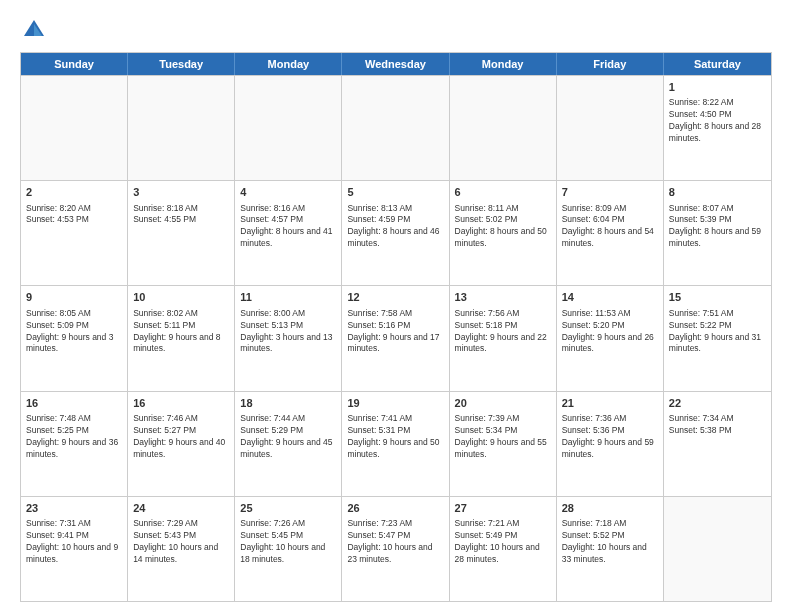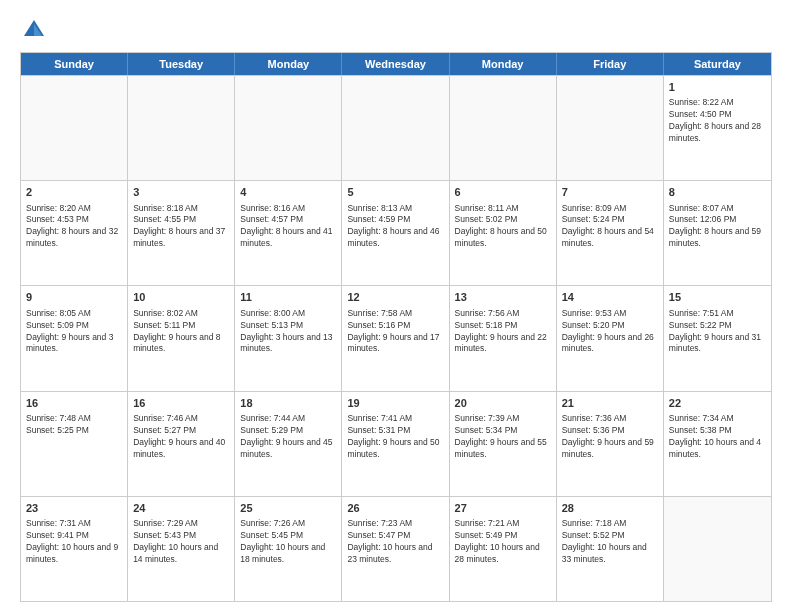--- a/index.html
+++ b/index.html
@@ -143,45 +143,45 @@
     <div class="cal-row">
           <div class="cal-cell empty"></div>
           <div class="cal-cell empty"></div>
           <div class="cal-cell empty"></div>
           <div class="cal-cell empty"></div>
           <div class="cal-cell empty"></div>
           <div class="cal-cell empty"></div>
           <div class="cal-cell"><span class="day-num">1</span><span>Sunrise: 8:22 AM</span><br><span>Sunset: 4:50 PM</span><br><span>Daylight: 8 hours and 28 minutes.</span><br></div>
         </div>
         <div class="cal-row">
-          <div class="cal-cell"><span class="day-num">2</span><span>Sunrise: 8:20 AM</span><br><span>Sunset: 4:53 PM</span><br><span>Daylight: 8 hours and 32 minutes.</span><br></div>
-          <div class="cal-cell"><span class="day-num">3</span><span>Sunrise: 8:18 AM</span><br><span>Sunset: 4:55 PM</span><br><span>Daylight: 8 hours and 37 minutes.</span><br></div>
+          <div class="cal-cell"><span class="day-num">2</span><span>Sunrise: 8:20 AM</span><br><span>Sunset: 4:53 PM</span><br><br></div>
+          <div class="cal-cell"><span class="day-num">3</span><span>Sunrise: 8:18 AM</span><br><span>Sunset: 4:55 PM</span><br><br></div>
           <div class="cal-cell"><span class="day-num">4</span><span>Sunrise: 8:16 AM</span><br><span>Sunset: 4:57 PM</span><br><span>Daylight: 8 hours and 41 minutes.</span><br></div>
           <div class="cal-cell"><span class="day-num">5</span><span>Sunrise: 8:13 AM</span><br><span>Sunset: 4:59 PM</span><br><span>Daylight: 8 hours and 46 minutes.</span><br></div>
           <div class="cal-cell"><span class="day-num">6</span><span>Sunrise: 8:11 AM</span><br><span>Sunset: 5:02 PM</span><br><span>Daylight: 8 hours and 50 minutes.</span><br></div>
-          <div class="cal-cell"><span class="day-num">7</span><span>Sunrise: 8:09 AM</span><br><span>Sunset: 5:24 PM</span><br><span>Daylight: 8 hours and 54 minutes.</span><br></div>
-          <div class="cal-cell"><span class="day-num">8</span><span>Sunrise: 8:07 AM</span><br><span>Sunset: 12:06 PM</span><br><span>Daylight: 8 hours and 59 minutes.</span><br></div>
+          <div class="cal-cell"><span class="day-num">7</span><span>Sunrise: 8:09 AM</span><br><span>Sunset: 6:04 PM</span><br><span>Daylight: 8 hours and 54 minutes.</span><br></div>
+          <div class="cal-cell"><span class="day-num">8</span><span>Sunrise: 8:07 AM</span><br><span>Sunset: 5:39 PM</span><br><span>Daylight: 8 hours and 59 minutes.</span><br></div>
         </div>
         <div class="cal-row">
           <div class="cal-cell"><span class="day-num">9</span><span>Sunrise: 8:05 AM</span><br><span>Sunset: 5:09 PM</span><br><span>Daylight: 9 hours and 3 minutes.</span><br></div>
           <div class="cal-cell"><span class="day-num">10</span><span>Sunrise: 8:02 AM</span><br><span>Sunset: 5:11 PM</span><br><span>Daylight: 9 hours and 8 minutes.</span><br></div>
           <div class="cal-cell"><span class="day-num">11</span><span>Sunrise: 8:00 AM</span><br><span>Sunset: 5:13 PM</span><br><span>Daylight: 3 hours and 13 minutes.</span><br></div>
           <div class="cal-cell"><span class="day-num">12</span><span>Sunrise: 7:58 AM</span><br><span>Sunset: 5:16 PM</span><br><span>Daylight: 9 hours and 17 minutes.</span><br></div>
           <div class="cal-cell"><span class="day-num">13</span><span>Sunrise: 7:56 AM</span><br><span>Sunset: 5:18 PM</span><br><span>Daylight: 9 hours and 22 minutes.</span><br></div>
-          <div class="cal-cell"><span class="day-num">14</span><span>Sunrise: 9:53 AM</span><br><span>Sunset: 5:20 PM</span><br><span>Daylight: 9 hours and 26 minutes.</span><br></div>
+          <div class="cal-cell"><span class="day-num">14</span><span>Sunrise: 11:53 AM</span><br><span>Sunset: 5:20 PM</span><br><span>Daylight: 9 hours and 26 minutes.</span><br></div>
           <div class="cal-cell"><span class="day-num">15</span><span>Sunrise: 7:51 AM</span><br><span>Sunset: 5:22 PM</span><br><span>Daylight: 9 hours and 31 minutes.</span><br></div>
         </div>
         <div class="cal-row">
-          <div class="cal-cell"><span class="day-num">16</span><span>Sunrise: 7:48 AM</span><br><span>Sunset: 5:25 PM</span><br><br></div>
+          <div class="cal-cell"><span class="day-num">16</span><span>Sunrise: 7:48 AM</span><br><span>Sunset: 5:25 PM</span><br><span>Daylight: 9 hours and 36 minutes.</span><br></div>
           <div class="cal-cell"><span class="day-num">16</span><span>Sunrise: 7:46 AM</span><br><span>Sunset: 5:27 PM</span><br><span>Daylight: 9 hours and 40 minutes.</span><br></div>
           <div class="cal-cell"><span class="day-num">18</span><span>Sunrise: 7:44 AM</span><br><span>Sunset: 5:29 PM</span><br><span>Daylight: 9 hours and 45 minutes.</span><br></div>
           <div class="cal-cell"><span class="day-num">19</span><span>Sunrise: 7:41 AM</span><br><span>Sunset: 5:31 PM</span><br><span>Daylight: 9 hours and 50 minutes.</span><br></div>
           <div class="cal-cell"><span class="day-num">20</span><span>Sunrise: 7:39 AM</span><br><span>Sunset: 5:34 PM</span><br><span>Daylight: 9 hours and 55 minutes.</span><br></div>
           <div class="cal-cell"><span class="day-num">21</span><span>Sunrise: 7:36 AM</span><br><span>Sunset: 5:36 PM</span><br><span>Daylight: 9 hours and 59 minutes.</span><br></div>
-          <div class="cal-cell"><span class="day-num">22</span><span>Sunrise: 7:34 AM</span><br><span>Sunset: 5:38 PM</span><br><span>Daylight: 10 hours and 4 minutes.</span><br></div>
+          <div class="cal-cell"><span class="day-num">22</span><span>Sunrise: 7:34 AM</span><br><span>Sunset: 5:38 PM</span><br><br></div>
         </div>
         <div class="cal-row">
           <div class="cal-cell"><span class="day-num">23</span><span>Sunrise: 7:31 AM</span><br><span>Sunset: 9:41 PM</span><br><span>Daylight: 10 hours and 9 minutes.</span><br></div>
           <div class="cal-cell"><span class="day-num">24</span><span>Sunrise: 7:29 AM</span><br><span>Sunset: 5:43 PM</span><br><span>Daylight: 10 hours and 14 minutes.</span><br></div>
           <div class="cal-cell"><span class="day-num">25</span><span>Sunrise: 7:26 AM</span><br><span>Sunset: 5:45 PM</span><br><span>Daylight: 10 hours and 18 minutes.</span><br></div>
           <div class="cal-cell"><span class="day-num">26</span><span>Sunrise: 7:23 AM</span><br><span>Sunset: 5:47 PM</span><br><span>Daylight: 10 hours and 23 minutes.</span><br></div>
           <div class="cal-cell"><span class="day-num">27</span><span>Sunrise: 7:21 AM</span><br><span>Sunset: 5:49 PM</span><br><span>Daylight: 10 hours and 28 minutes.</span><br></div>
           <div class="cal-cell"><span class="day-num">28</span><span>Sunrise: 7:18 AM</span><br><span>Sunset: 5:52 PM</span><br><span>Daylight: 10 hours and 33 minutes.</span><br></div>
           <div class="cal-cell empty"></div>
         </div>

